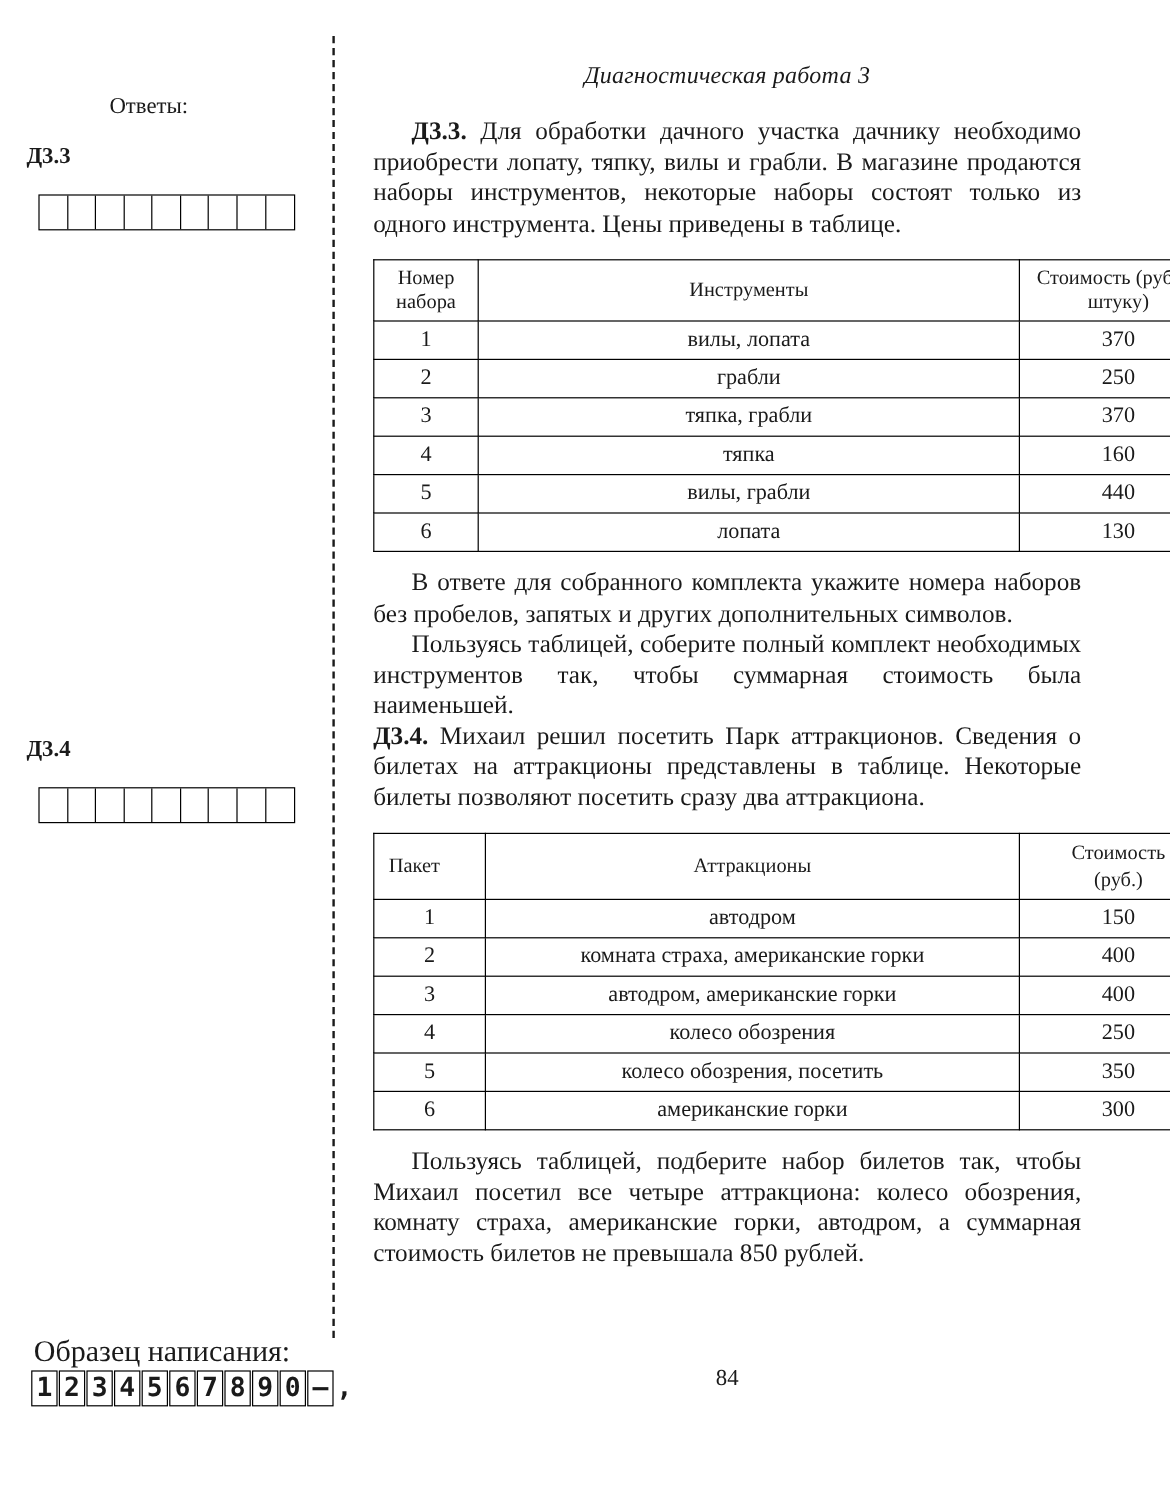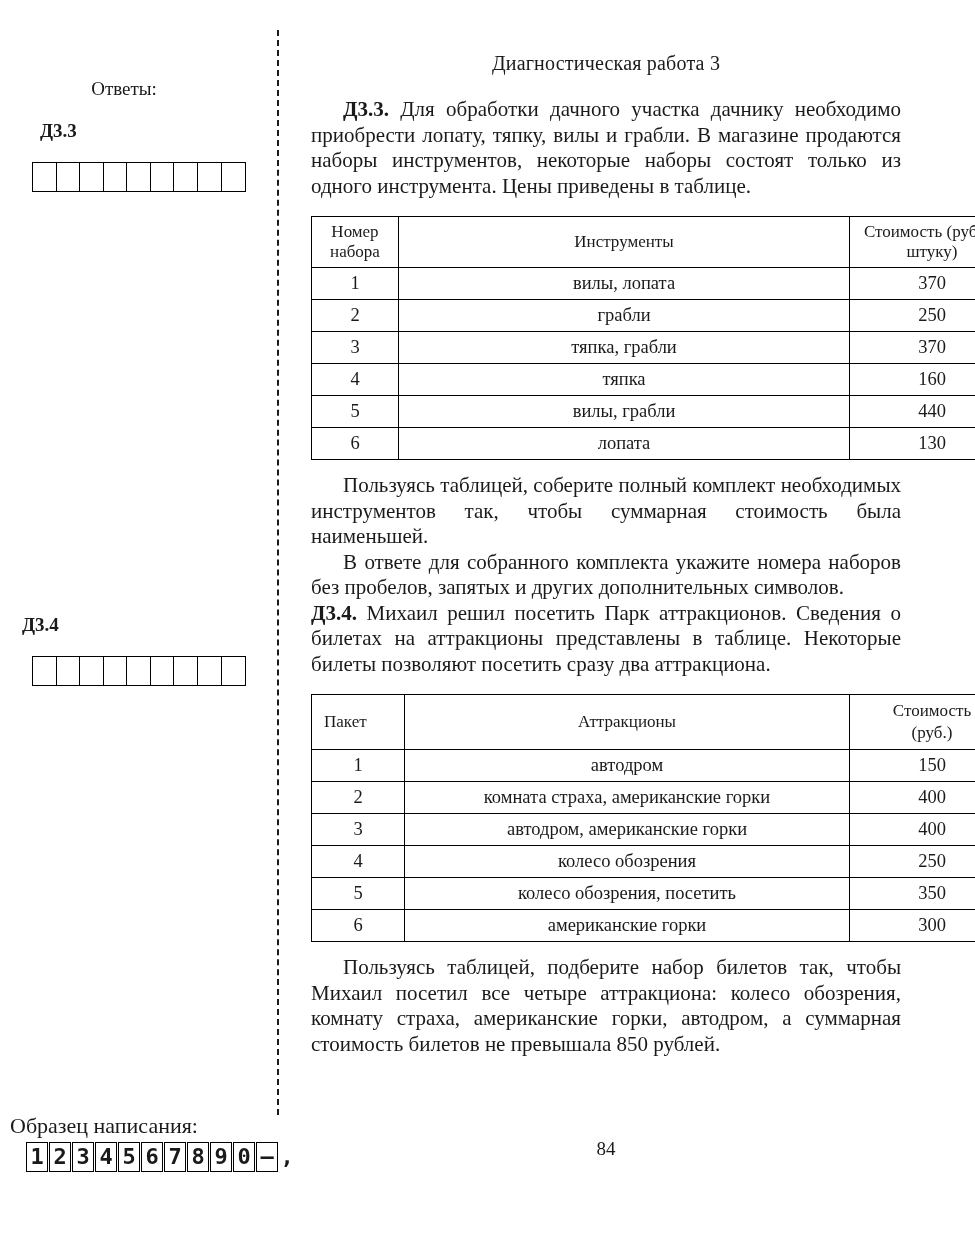--- a/index.html
+++ b/index.html
@@ -30,21 +30,21 @@
     top: 62px;
     width: 248px;
     text-align: center;
     font-size: 19px;
   }
   .task-tag {
     position: absolute;
     font-weight: bold;
     font-size: 19px;
   }
-  #tag-d33 { left: 22px; top: 104px; margin-left: 18px; }
+  #tag-d33 { left: 22px; top: 104px; }
   #tag-d34 { left: 22px; top: 598px; }
 
   .boxrow {
     position: absolute;
     display: flex;
     border: 1.6px solid #000;
     box-sizing: border-box;
     height: 30px;
   }
   .boxrow > span {
@@ -55,22 +55,22 @@
   }
   .boxrow > span:last-child { border-right: none; }
   #boxes-d33 { left: 32px; top: 146px; width: 214px; }
   #boxes-d34 { left: 32px; top: 640px; width: 214px; }
 
   .sample-label {
     position: absolute;
     left: 10px;
     top: 1097px;
     width: 250px;
-    text-align: left;
-    font-size: 22px;
+    text-align: center;
+    font-size: 25px;
   }
   .sample-digits {
     position: absolute;
     left: 26px;
     top: 1126px;
     display: flex;
     gap: 1px;
     font-family: "DejaVu Sans Mono", monospace;
     font-size: 22px;
     font-weight: bold;
@@ -101,20 +101,21 @@
   }
 
   
   .content {
     position: absolute;
     left: 311px;
     top: 52px;
     width: 590px;
   }
   .doc-header {
+    font-style: italic;
     font-size: 20px;
     text-align: center;
     margin: 0 0 22px 0;
     letter-spacing: .2px;
   }
   p.para {
     margin: 0;
     font-size: 21px;
     line-height: 25.5px;
     text-align: justify;
@@ -246,22 +247,22 @@
         <td class="cost">440</td>
       </tr>
       <tr>
         <td class="num">6</td>
         <td>лопата</td>
         <td class="cost">130</td>
       </tr>
     </tbody>
   </table>
 
+  <p class="para">В ответе для собранного комплекта укажите номера наборов без пробелов, запятых и других дополнительных символов.</p>
   <p class="para">Пользуясь таблицей, соберите полный комплект необходимых инструментов так, чтобы суммарная стоимость была наименьшей.</p>
-  <p class="para">В ответе для собранного комплекта укажите номера наборов без пробелов, запятых и других дополнительных символов.</p>
 
   <p class="para noindent"><b>Д3.4.</b> <span>Михаил решил посетить Парк аттракционов. Сведения о билетах на аттракционы представлены в таблице. Некоторые билеты позволяют посетить сразу два аттракциона.</span></p>
 
   <table class="tbl tbl2">
     <thead>
       <tr>
         <td class="num">Пакет</td>
         <td>Аттракционы</td>
         <td class="cost two-line">
           <div>Стоимость</div>

